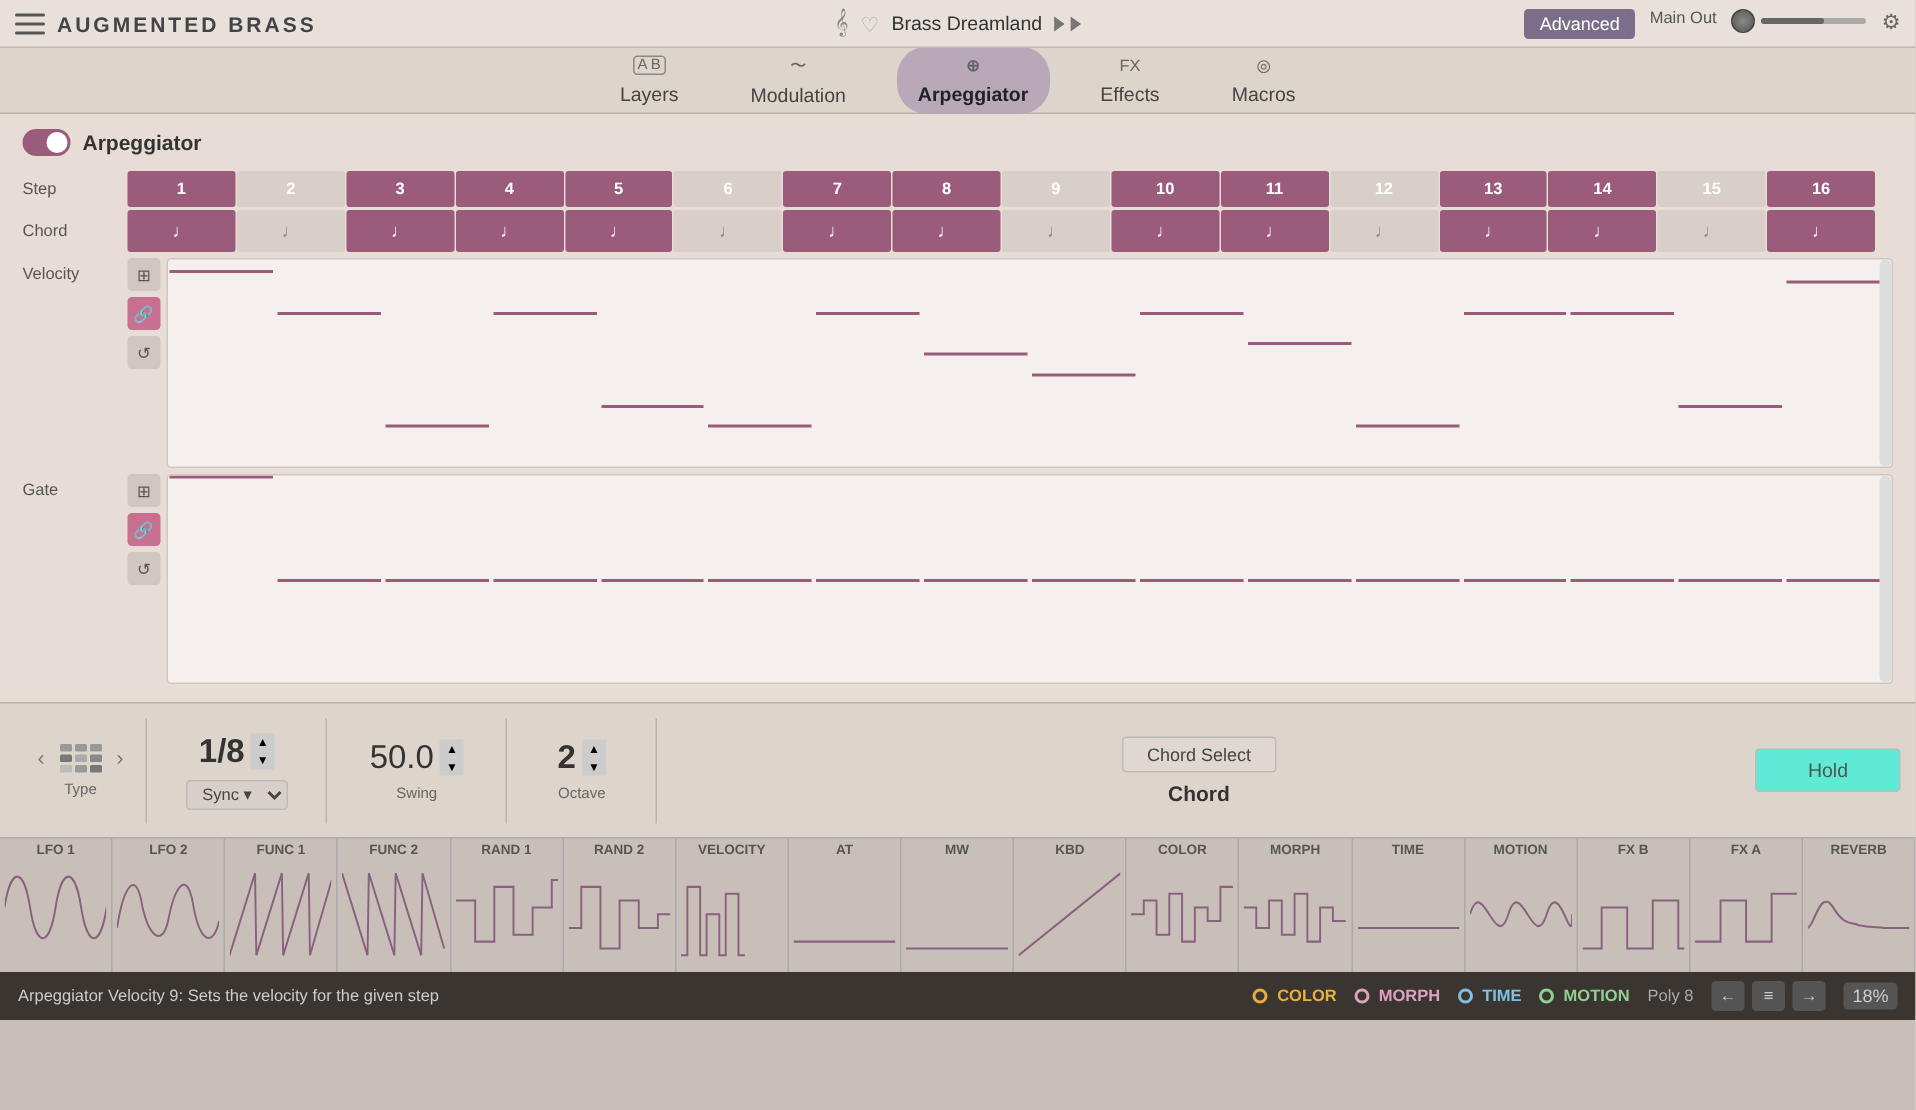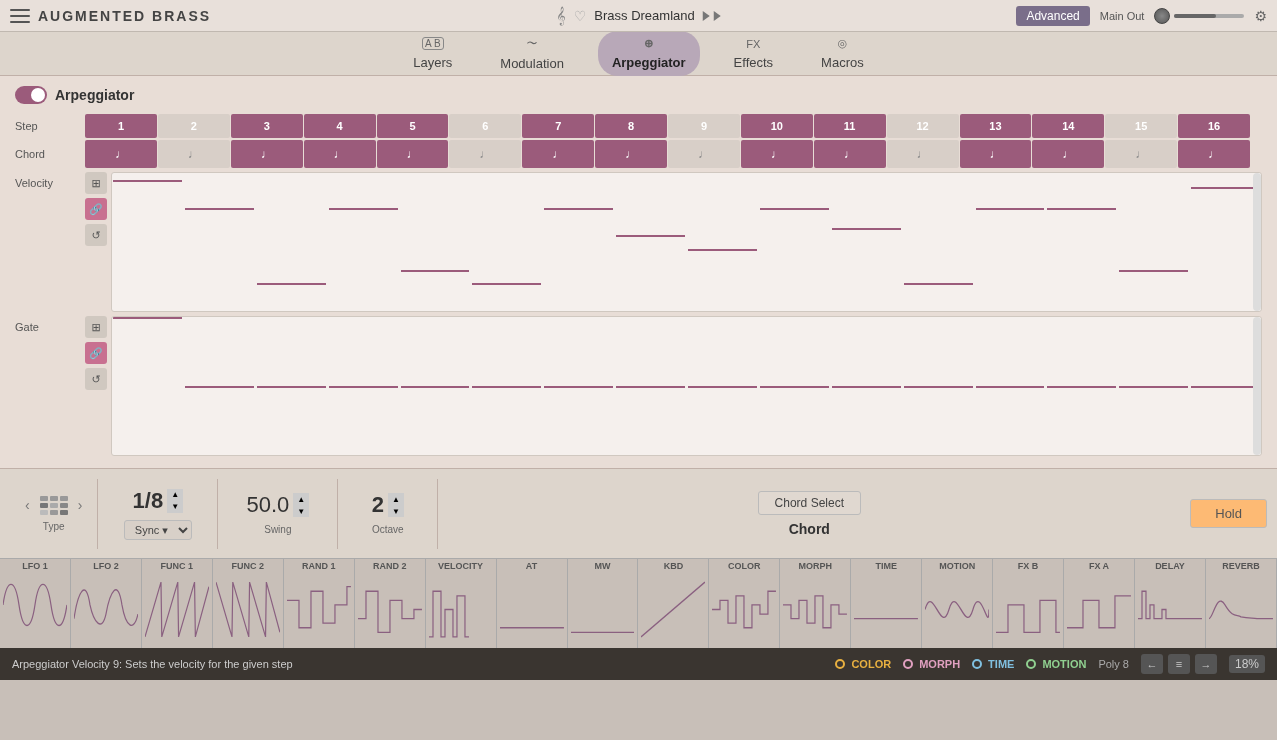--- a/index.html
+++ b/index.html
@@ -80,21 +80,21 @@
       clip-path: polygon(50% 0%, 100% 100%, 0% 100%);
       cursor: pointer;
     }
     .nav-arrow.down {
       clip-path: polygon(0% 0%, 100% 0%, 50% 100%);
     }
     .top-bar-right {
       position: absolute;
       right: 10px;
       display: flex;
-      align-items: center;
+      align-items: flex-start;
       gap: 10px;
       padding-left: 46px;
     }
     .advanced-btn {
       background: #7a6e8a;
       color: white;
       padding: 3px 10px;
       border-radius: 3px;
       font-size: 12px;
       cursor: pointer;
@@ -354,24 +354,24 @@
     .chord-select-btn {
       background: #e0d8d0;
       border: 1px solid #bbb;
       border-radius: 3px;
       padding: 4px 16px;
       font-size: 12px;
       color: #444;
       cursor: pointer;
     }
     .hold-btn {
-      background: #fdba74;
+      background: #5eead4;
       border: 1px solid #bbb;
       border-radius: 3px;
-      padding: 6px 24px;
+      padding: 6px 34px;
       font-size: 13px;
       color: #555;
       cursor: pointer;
       margin-left: 10px;
     }
 
     
     .mod-strip {
       height: 90px;
       background: #c8bfb8;
@@ -958,26 +958,20 @@
     <div class="mod-channel">
       <div class="mod-channel-label">FX B</div>
       <div class="mod-waveform"><svg viewBox="0 0 80 80" preserveAspectRatio="none">
       <path d="M0,65 L15,65 L15,35 L35,35 L35,65 L55,65 L55,30 L75,30 L75,65 L80,65" fill="none" stroke="#8a6080" stroke-width="1.5"></path>
     </svg></div>
     </div>
     <div class="mod-channel">
       <div class="mod-channel-label">FX A</div>
       <div class="mod-waveform"><svg viewBox="0 0 80 80" preserveAspectRatio="none">
       <path d="M0,60 L20,60 L20,30 L40,30 L40,60 L60,60 L60,25 L80,25" fill="none" stroke="#8a6080" stroke-width="1.5"></path>
-    </svg></div>
-    </div>
-    <div class="mod-channel">
-      <div class="mod-channel-label">DELAY</div>
-      <div class="mod-waveform"><svg viewBox="0 0 80 80" preserveAspectRatio="none">
-      <path d="M0,50 L5,50 L5,20 L10,20 L10,50 L15,50 L15,35 L20,35 L20,50 L30,50 L30,40 L35,40 L35,50 L80,50" fill="none" stroke="#8a6080" stroke-width="1.5"></path>
     </svg></div>
     </div>
     <div class="mod-channel">
       <div class="mod-channel-label">REVERB</div>
       <div class="mod-waveform"><svg viewBox="0 0 80 80" preserveAspectRatio="none">
       <path d="M0,50 C5,50 10,20 20,35 C30,50 35,45 40,48 C50,50 55,49 60,50 C70,50 75,50 80,50" fill="none" stroke="#8a6080" stroke-width="1.5"></path>
     </svg></div>
     </div>
   </div>
 

